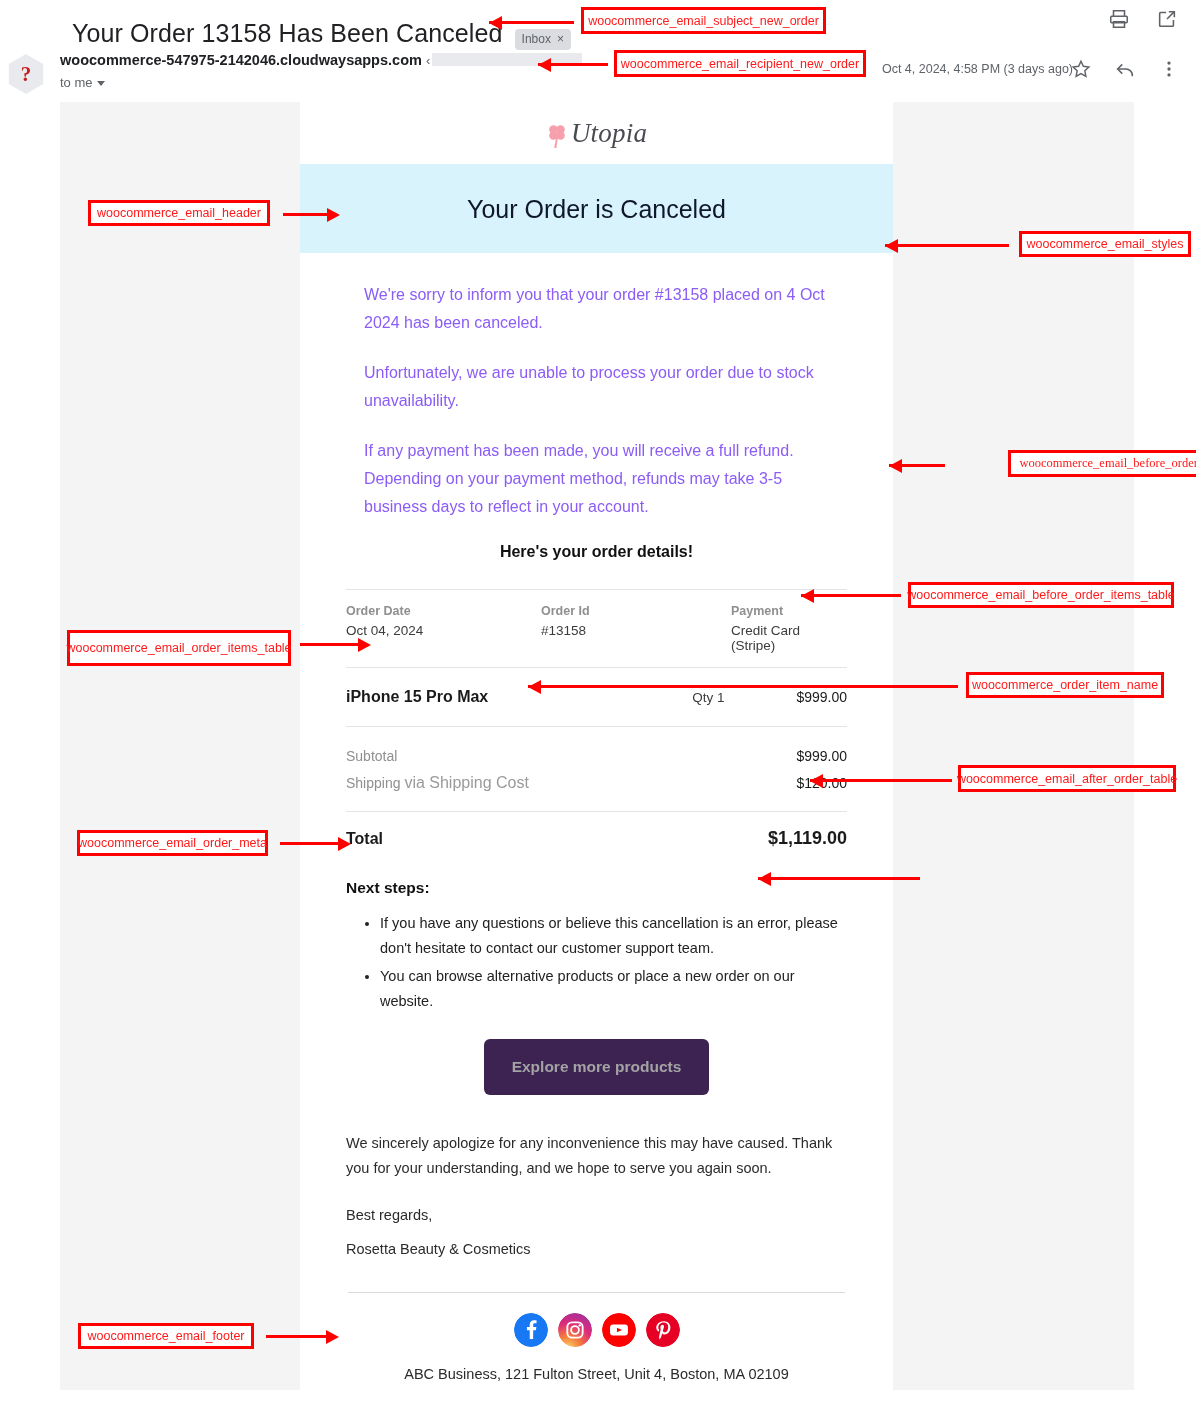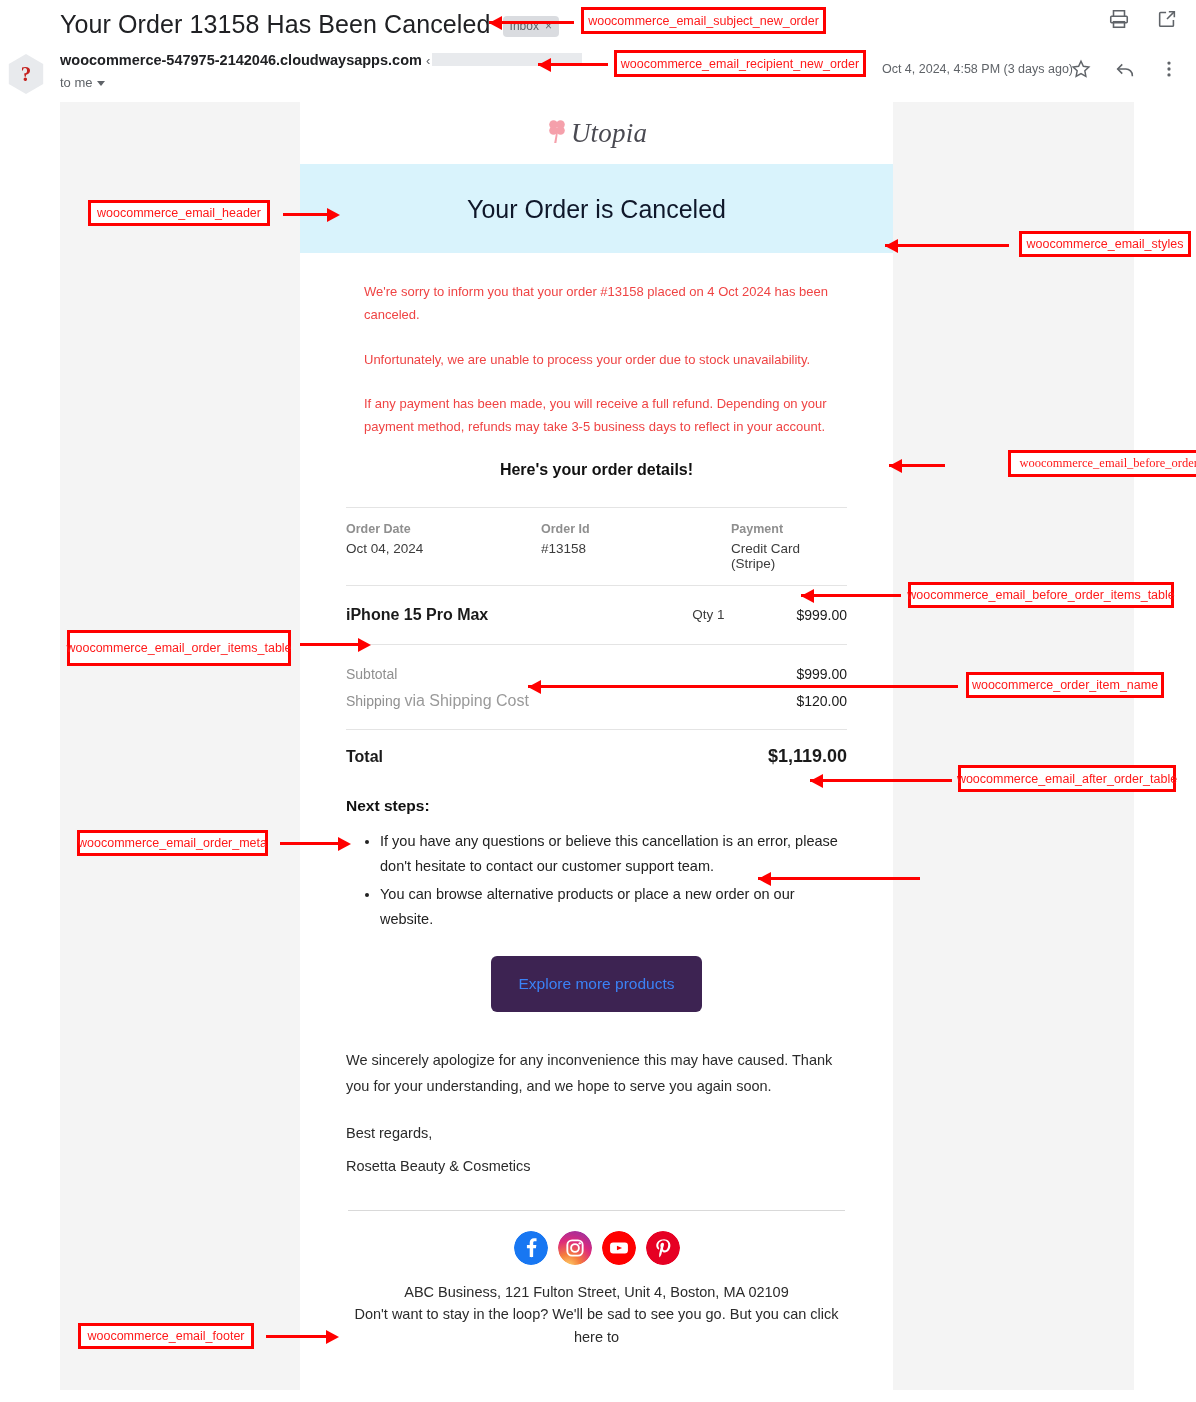--- a/index.html
+++ b/index.html
@@ -7,22 +7,22 @@
     width: 1196px;
     height: 1402px;
     background: #ffffff;
     font-family: "Liberation Sans", sans-serif;
     overflow: hidden;
   }
   .page { position: relative; width: 1196px; height: 1402px; background: #fff; }
 
   
   .gm-subject-row {
-    position: absolute; left: 0; top: 0; width: 1100px; height: 48px;
-    display: flex; align-items: center;
+    position: absolute; left: 12px; top: 0; width: 1100px; height: 48px;
+    display: flex; align-items: flex-end;
   }
   .gm-subject {
     margin-left: 60px;
     font-size: 25px;
     color: #202124;
     font-weight: 400;
     letter-spacing: .1px;
     white-space: nowrap;
   }
   .gm-inbox-chip {
@@ -91,41 +91,41 @@
     overflow: hidden;
   }
   .email-card {
     position: absolute; left: 240px; top: 0;
     width: 593px; min-height: 1288px;
     background: #ffffff;
   }
   .logo-wrap {
     height: 62px; display: flex; align-items: center; justify-content: center;
   }
-  .logo { display: flex; align-items: flex-start; gap: 3px; }
+  .logo { display: flex; align-items: flex-end; gap: 3px; }
   .logo-text {
     font-family: "Liberation Serif", serif;
     font-style: italic; font-size: 27px; color: #4a4a52; letter-spacing: .2px;
   }
 
   .email-header {
     background: #d9f3fc; text-align: center;
     padding: 22px 10px 26px 10px;
   }
   .email-hey {
     color: #fe0000; font-size: 30px; font-weight: 400; line-height: 1.35;
   }
   .email-sub {
     color: #0f172a; font-size: 25px; font-weight: 400; line-height: 1.4; margin-top: 6px;
   }
 
   .email-body { padding: 0 32px; }
   .intro { padding-top: 28px; }
   .intro p {
-    font-size: 13px; color: #ef4444; line-height: 1.75; margin: 0 0 22px 0;
+    font-size: 16px; color: #8b5cf6; line-height: 1.75; margin: 0 0 22px 0;
     padding-left: 32px; padding-right: 18px;
   }
   .intro p:last-child { margin-bottom: 0; }
   .order-details-title {
     text-align: center; font-size: 16px; font-weight: 700; color: #111;
     margin-top: 22px; margin-bottom: 28px;
   }
 
   .hr { height: 1px; background: #e4e4e4; border: 0; margin: 0 14px; }
 
@@ -164,21 +164,21 @@
 
   .next-steps { padding: 26px 14px 0 14px; }
   .ns-title { font-size: 15.5px; font-weight: 700; color: #111; margin-bottom: 14px; }
   .ns-list { padding-left: 34px; }
   .ns-list li {
     font-size: 14.5px; color: #222; line-height: 1.75; margin-bottom: 2px;
     padding-right: 6px;
   }
   .cta-wrap { display: flex; justify-content: center; margin-top: 24px; }
   .cta-button {
-    background: #3d2352; color: #3b82f6; font-size: 15.5px; font-weight: 400;
+    background: #3d2352; color: #a3a3a3; font-size: 15.5px; font-weight: 700;
     border: 0; border-radius: 6px; padding: 19px 28px; cursor: pointer;
     font-family: "Liberation Sans", sans-serif;
   }
 
   .closing { padding: 28px 14px 0 14px; }
   .closing p { font-size: 14.5px; color: #2b2b2b; line-height: 1.75; margin: 8px 0 22px 0; }
   .closing p.sig { margin-bottom: 0; }
 
   .footer-divider { height: 1px; background: #d9d9d9; margin: 30px 16px 0 16px; }
 

